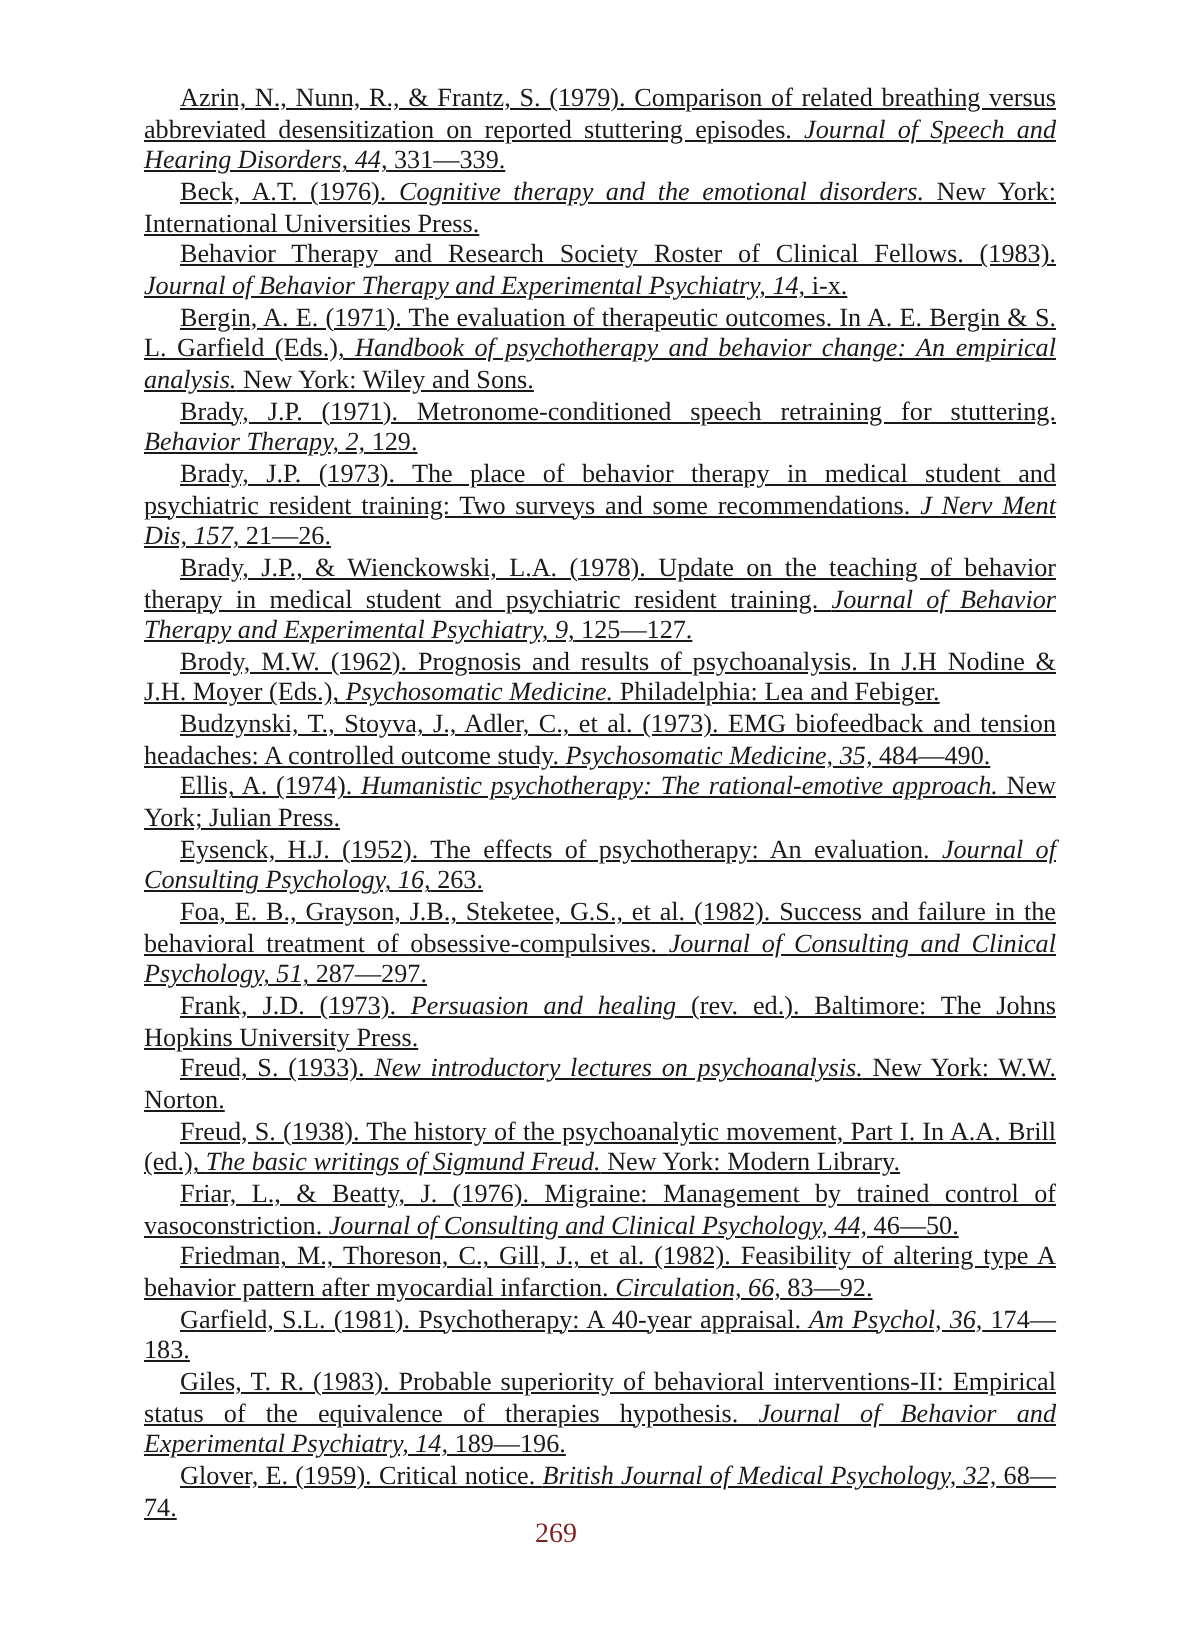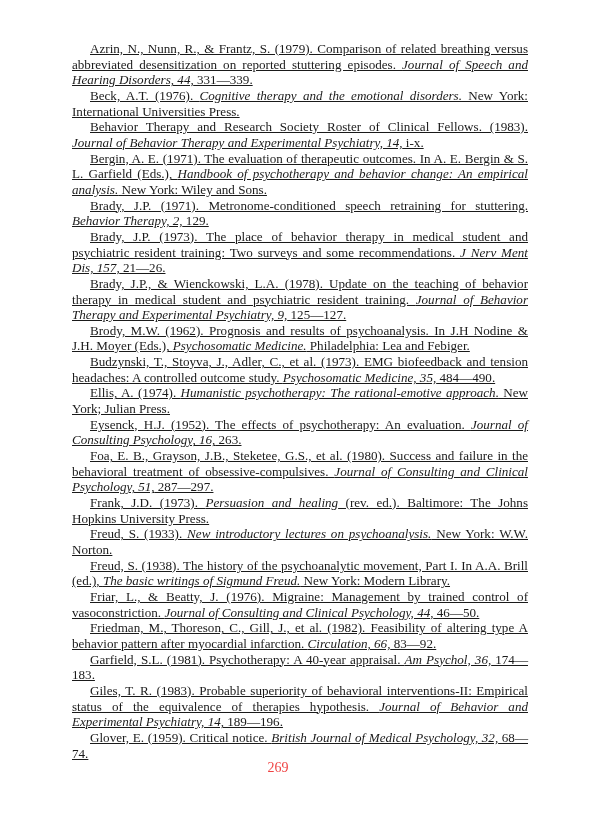--- a/index.html
+++ b/index.html
@@ -21,39 +21,39 @@
     text-decoration: underline;
   }
   .ref i { font-style: italic; }
   .page-number {
     position: absolute;
     left: 0; width: 556px;
     top: 760px;
     text-align: center;
     font-family: "Liberation Serif", serif;
     font-size: 14px;
-    color: #ef4444;
+    color: #7f1d1d;
   }
 </style>
 </head>
 <body>
 
 <div class="page">
   <p class="ref"><span>Azrin, N., Nunn, R., &amp; Frantz, S. (1979). Comparison of related breathing versus abbreviated desensitization on reported stuttering episodes. </span><i>Journal of Speech and Hearing Disorders, 44,</i><span> 331—339.</span></p>
   <p class="ref"><span>Beck, A.T. (1976). </span><i>Cognitive therapy and the emotional disorders.</i><span> New York: International Universities Press.</span></p>
   <p class="ref"><span>Behavior Therapy and Research Society Roster of Clinical Fellows. (1983). </span><i>Journal of Behavior Therapy and Experimental Psychiatry, 14,</i><span> i-x.</span></p>
   <p class="ref"><span>Bergin, A. E. (1971). The evaluation of therapeutic outcomes. In A. E. Bergin &amp; S. L. Garfield (Eds.), </span><i>Handbook of psychotherapy and behavior change: An empirical analysis.</i><span> New York: Wiley and Sons.</span></p>
   <p class="ref"><span>Brady, J.P. (1971). Metronome-conditioned speech retraining for stuttering. </span><i>Behavior Therapy, 2,</i><span> 129.</span></p>
   <p class="ref"><span>Brady, J.P. (1973). The place of behavior therapy in medical student and psychiatric resident training: Two surveys and some recommendations. </span><i>J Nerv Ment Dis, 157,</i><span> 21—26.</span></p>
   <p class="ref"><span>Brady, J.P., &amp; Wienckowski, L.A. (1978). Update on the teaching of behavior therapy in medical student and psychiatric resident training. </span><i>Journal of Behavior Therapy and Experimental Psychiatry, 9,</i><span> 125—127.</span></p>
   <p class="ref"><span>Brody, M.W. (1962). Prognosis and results of psychoanalysis. In J.H Nodine &amp; J.H. Moyer (Eds.), </span><i>Psychosomatic Medicine.</i><span> Philadelphia: Lea and Febiger.</span></p>
   <p class="ref"><span>Budzynski, T., Stoyva, J., Adler, C., et al. (1973). EMG biofeedback and tension headaches: A controlled outcome study. </span><i>Psychosomatic Medicine, 35,</i><span> 484—490.</span></p>
   <p class="ref"><span>Ellis, A. (1974). </span><i>Humanistic psychotherapy: The rational-emotive approach.</i><span> New York; Julian Press.</span></p>
   <p class="ref"><span>Eysenck, H.J. (1952). The effects of psychotherapy: An evaluation. </span><i>Journal of Consulting Psychology, 16,</i><span> 263.</span></p>
-  <p class="ref"><span>Foa, E. B., Grayson, J.B., Steketee, G.S., et al. (1980). Success and failure in the behavioral treatment of obsessive-compulsives. </span><i>Journal of Consulting and Clinical Psychology, 51,</i><span> 287—297.</span></p>
+  <p class="ref"><span>Foa, E. B., Grayson, J.B., Steketee, G.S., et al. (1982). Success and failure in the behavioral treatment of obsessive-compulsives. </span><i>Journal of Consulting and Clinical Psychology, 51,</i><span> 287—297.</span></p>
   <p class="ref"><span>Frank, J.D. (1973). </span><i>Persuasion and healing</i><span> (rev. ed.). Baltimore: The Johns Hopkins University Press.</span></p>
   <p class="ref"><span>Freud, S. (1933). </span><i>New introductory lectures on psychoanalysis.</i><span> New York: W.W. Norton.</span></p>
   <p class="ref"><span>Freud, S. (1938). The history of the psychoanalytic movement, Part I. In A.A. Brill (ed.), </span><i>The basic writings of Sigmund Freud.</i><span> New York: Modern Library.</span></p>
   <p class="ref"><span>Friar, L., &amp; Beatty, J. (1976). Migraine: Management by trained control of vasoconstriction. </span><i>Journal of Consulting and Clinical Psychology, 44,</i><span> 46—50.</span></p>
   <p class="ref"><span>Friedman, M., Thoreson, C., Gill, J., et al. (1982). Feasibility of altering type A behavior pattern after myocardial infarction. </span><i>Circulation, 66,</i><span> 83—92.</span></p>
   <p class="ref"><span>Garfield, S.L. (1981). Psychotherapy: A 40-year appraisal. </span><i>Am Psychol, 36,</i><span> 174—183.</span></p>
   <p class="ref"><span>Giles, T. R. (1983). Probable superiority of behavioral interventions-II: Empirical status of the equivalence of therapies hypothesis. </span><i>Journal of Behavior and Experimental Psychiatry, 14,</i><span> 189—196.</span></p>
   <p class="ref"><span>Glover, E. (1959). Critical notice. </span><i>British Journal of Medical Psychology, 32,</i><span> 68—74.</span></p>
 
 </div>

